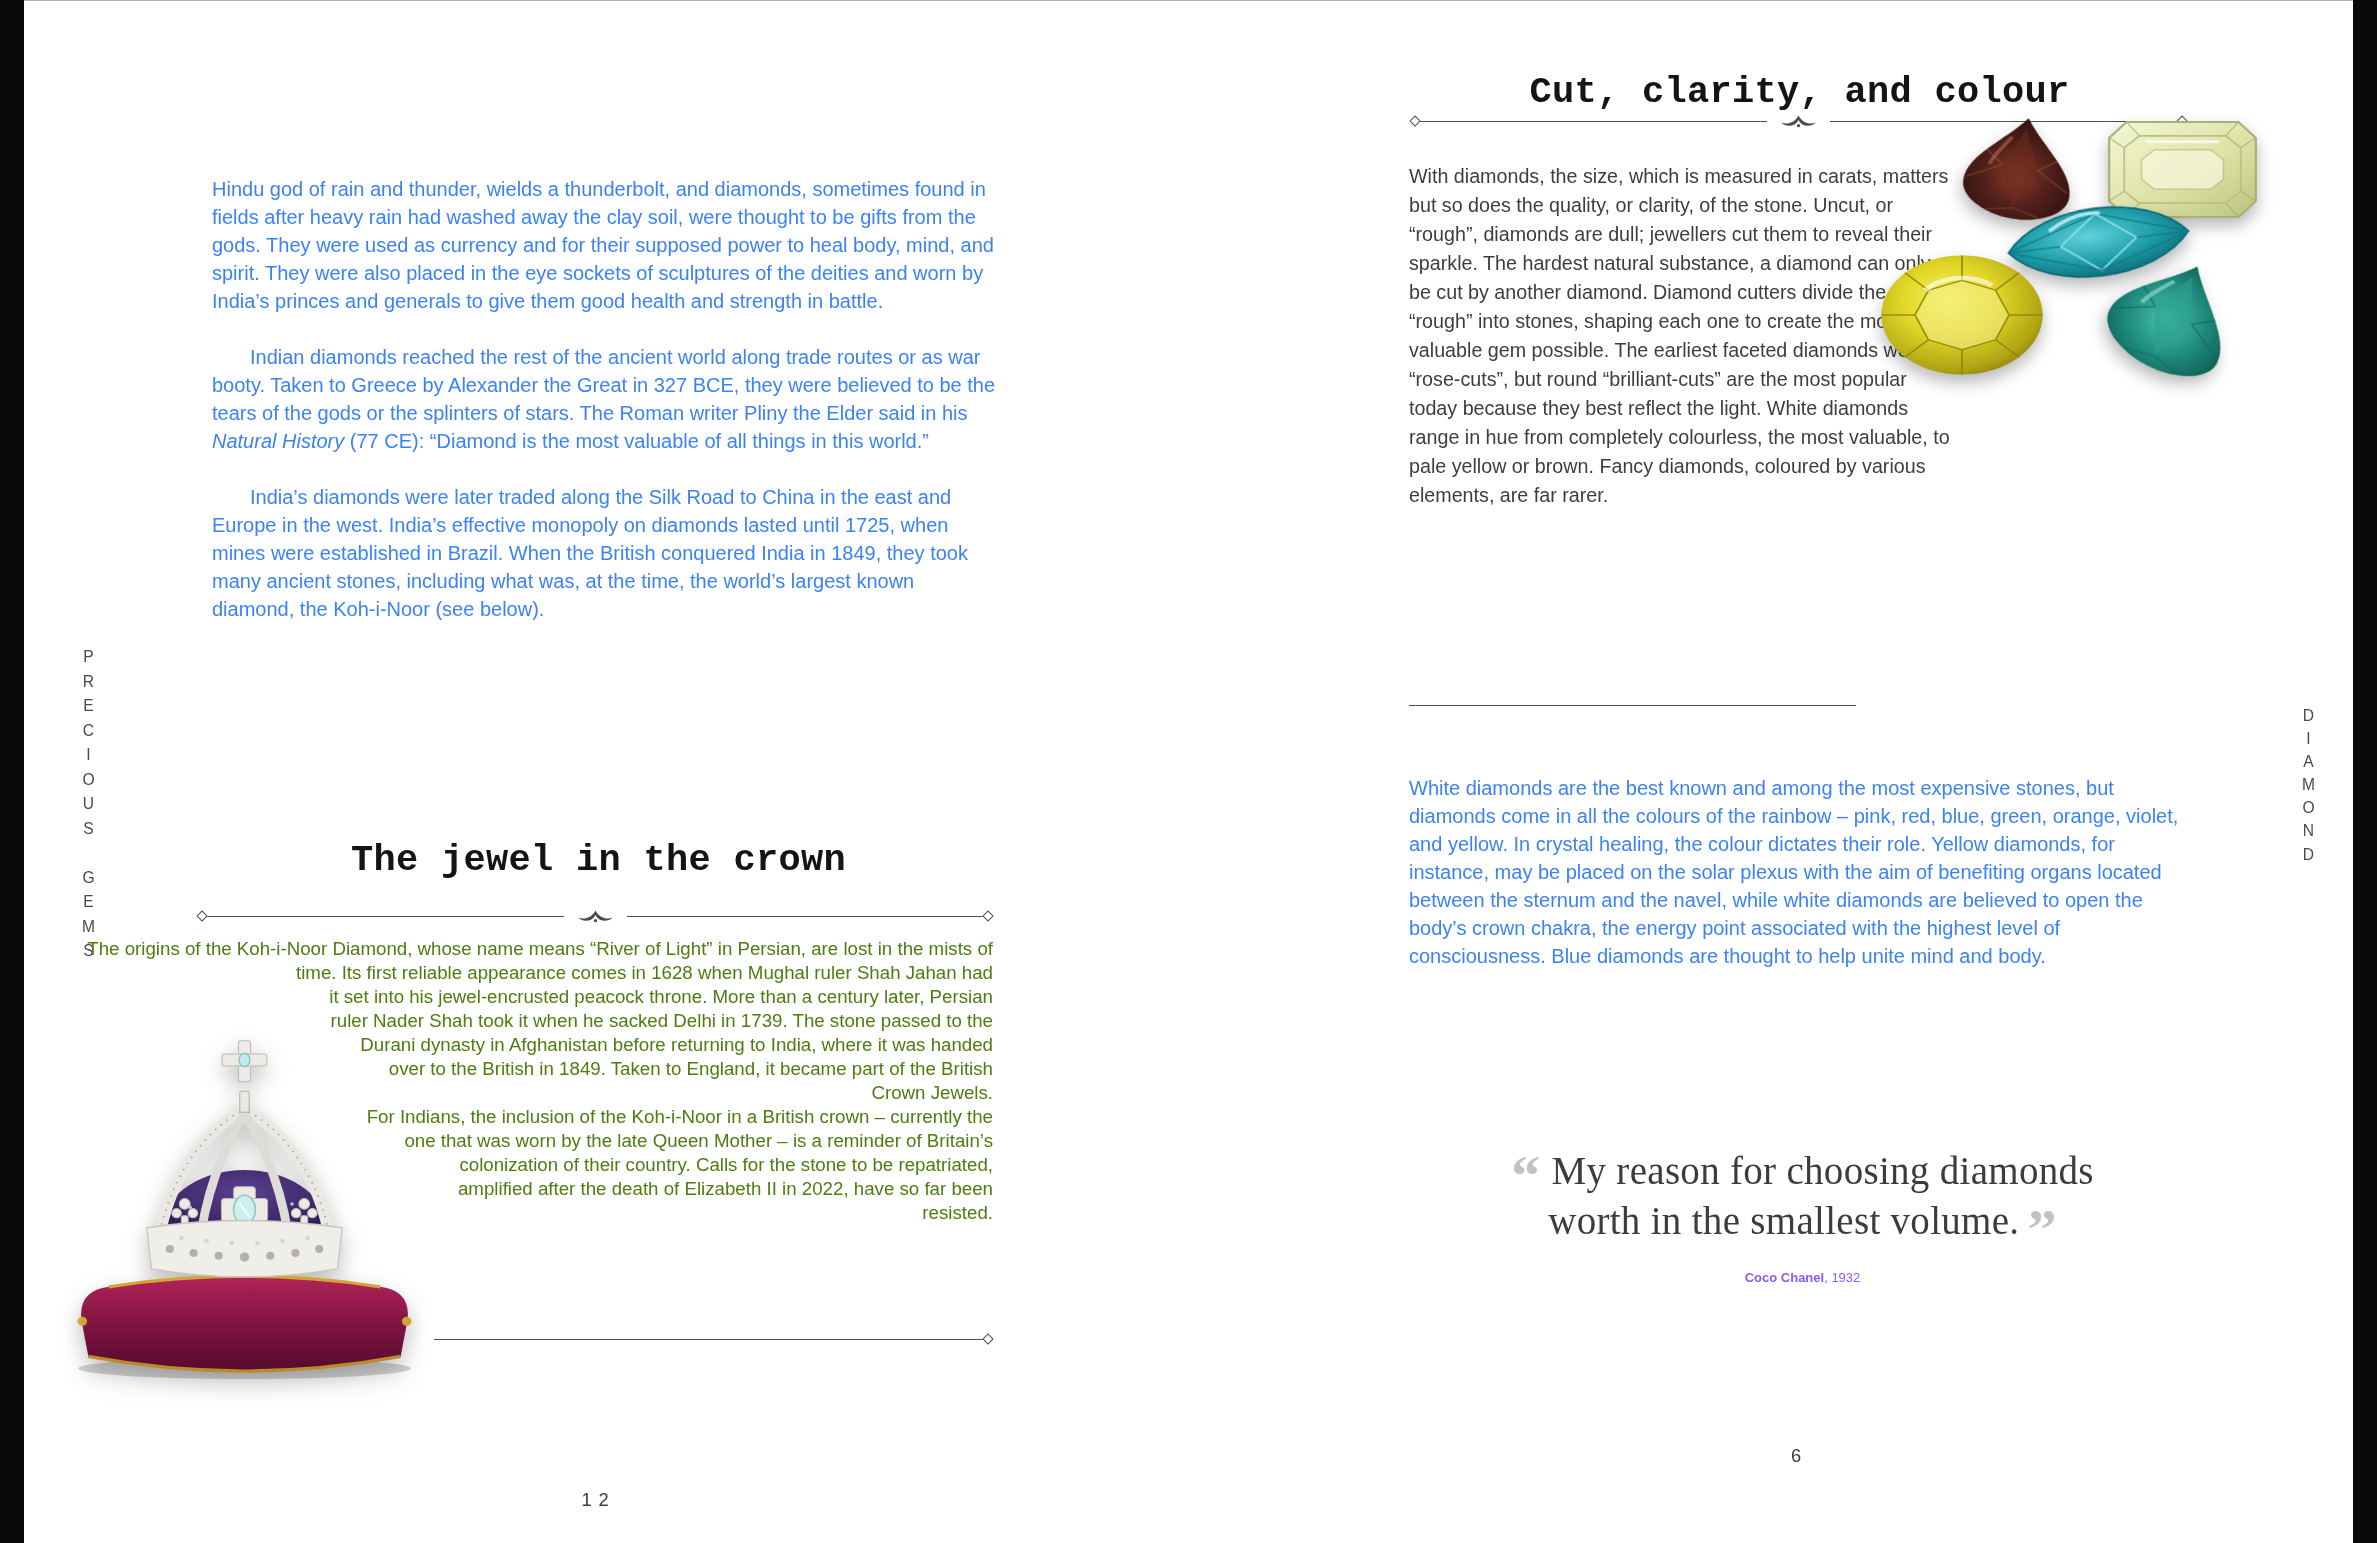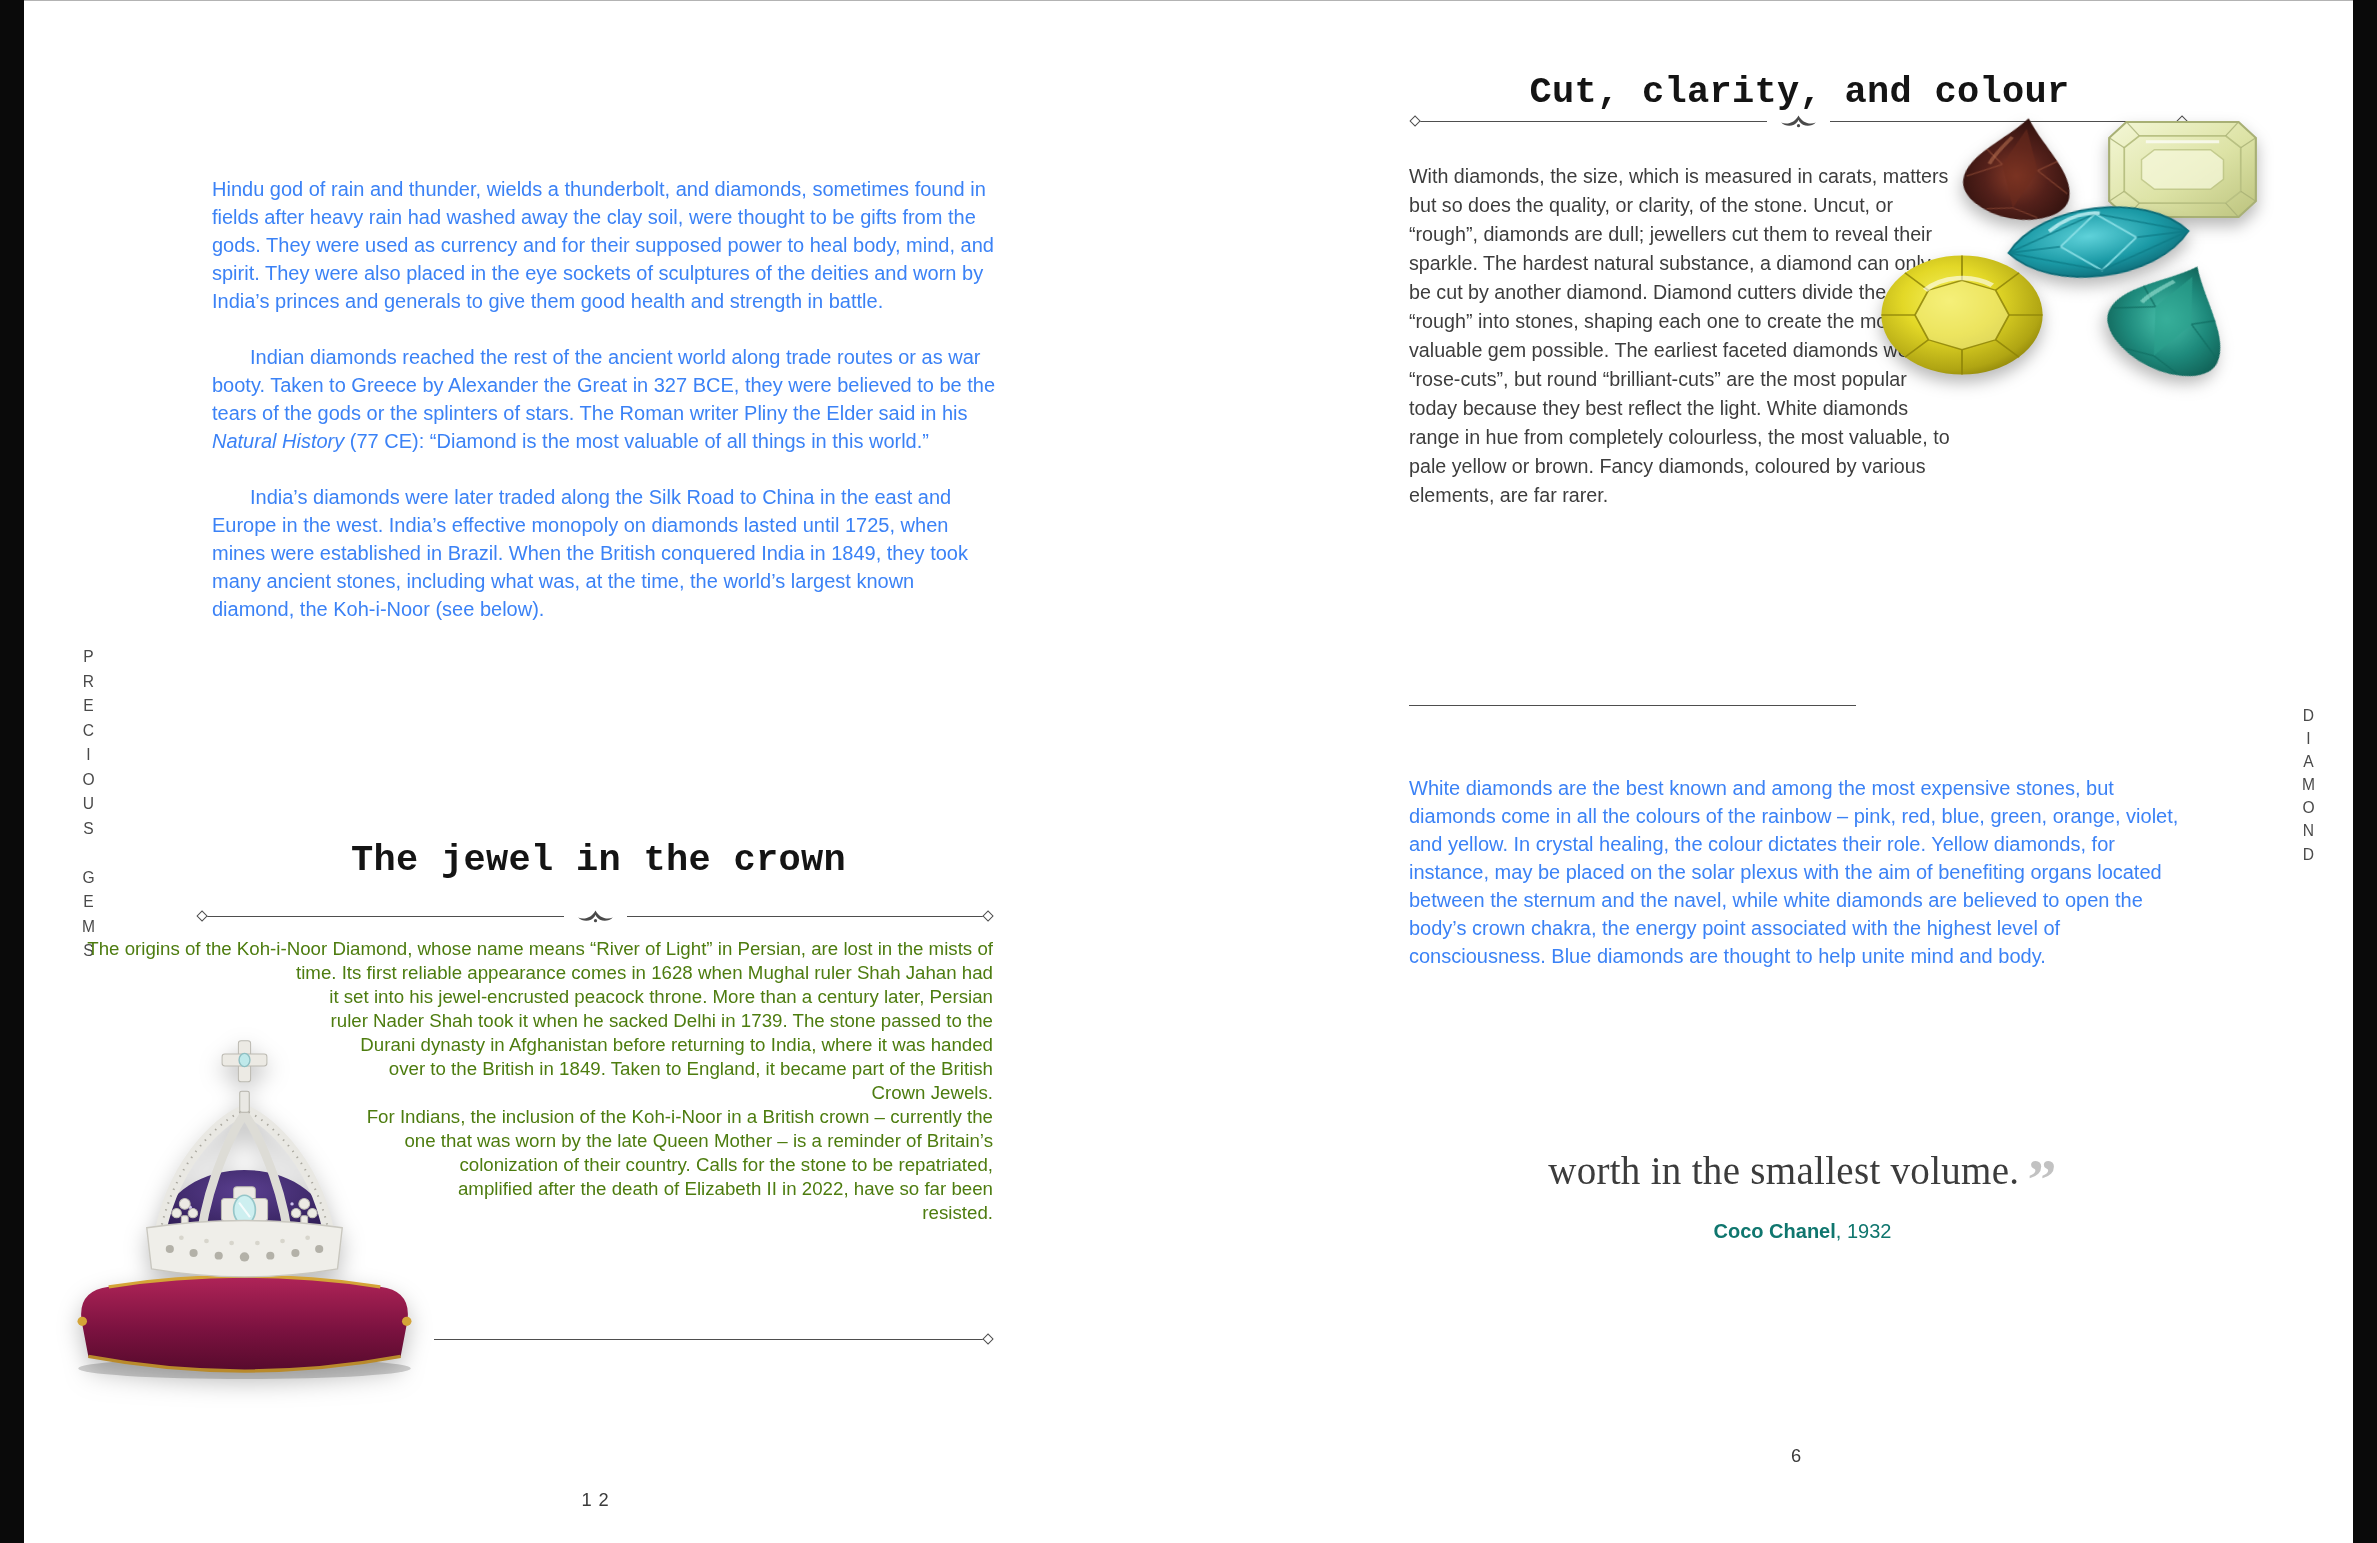--- a/index.html
+++ b/index.html
@@ -64,21 +64,21 @@
   .gem-radiant { left:243px; top:11px;  width:151px; height:99px; }
   .gem-marq    { left:139px; top:95px; width:191px; height:76px; transform:rotate(-7deg); }
   .gem-round   { left:13.6px;  top:144px; width:168px; height:124px; }
   .gem-green   { left:238px; top:148px; width:143px; height:117px; transform:rotate(26deg); }
 
   .quote { position:absolute; left:1419px; top:1146px; width:767px; text-align:center; }
   .qline { font-family:"Liberation Serif","DejaVu Serif",serif; font-size:39px; line-height:50px; color:#3c3c3c; letter-spacing:0.3px; }
   .qmark { font-family:"Liberation Serif","DejaVu Serif",serif; font-weight:700; font-size:58px; color:#c2c2c2; line-height:0; display:inline-block; }
   .qmark.open  { position:relative; top:11px; margin-right:11px; }
   .qmark.close { position:relative; top:15px; margin-left:8.1px; }
-  .attr { margin-top:24.4px; font-size:20px; color:#0f766e; }
+  .attr { margin-top:24.4px; font-size:13px; color:#8b5cf6; }
   .attr-name { font-weight:700; }
   .pn-right { position:absolute; left:1409px; top:1445px; width:781px; }
 </style>
 </head>
 <body>
 
 <div class="stage">
 
   <div class="edge-bar edge-left"></div>
   <div class="edge-bar edge-right"></div>
@@ -321,20 +321,21 @@
 
   <div class="rule mid-rule">
     <span class="line"></span>
   </div>
 
   <div class="right-body body-text">
     <p>White diamonds are the best known and among the most expensive stones, but diamonds come in all the colours of the rainbow – pink, red, blue, green, orange, violet, and yellow. In crystal healing, the colour dictates their role. Yellow diamonds, for instance, may be placed on the solar plexus with the aim of benefiting organs located between the sternum and the navel, while white diamonds are believed to open the body’s crown chakra, the energy point associated with the highest level of consciousness. Blue diamonds are thought to help unite mind and body.</p>
   </div>
 
   <div class="quote">
+    <div class="qline"><span class="qmark open">“</span><span>My reason for choosing diamonds</span></div>
     <div class="qline"><span>worth in the smallest volume.</span><span class="qmark close">”</span></div>
     <div class="attr"><span class="attr-name">Coco Chanel</span><span>, 1932</span></div>
   </div>
 
   <div class="margin-label label-right">DIAMOND</div>
 
   <div class="page-num pn-right">6</div>
 
 </div>
 

